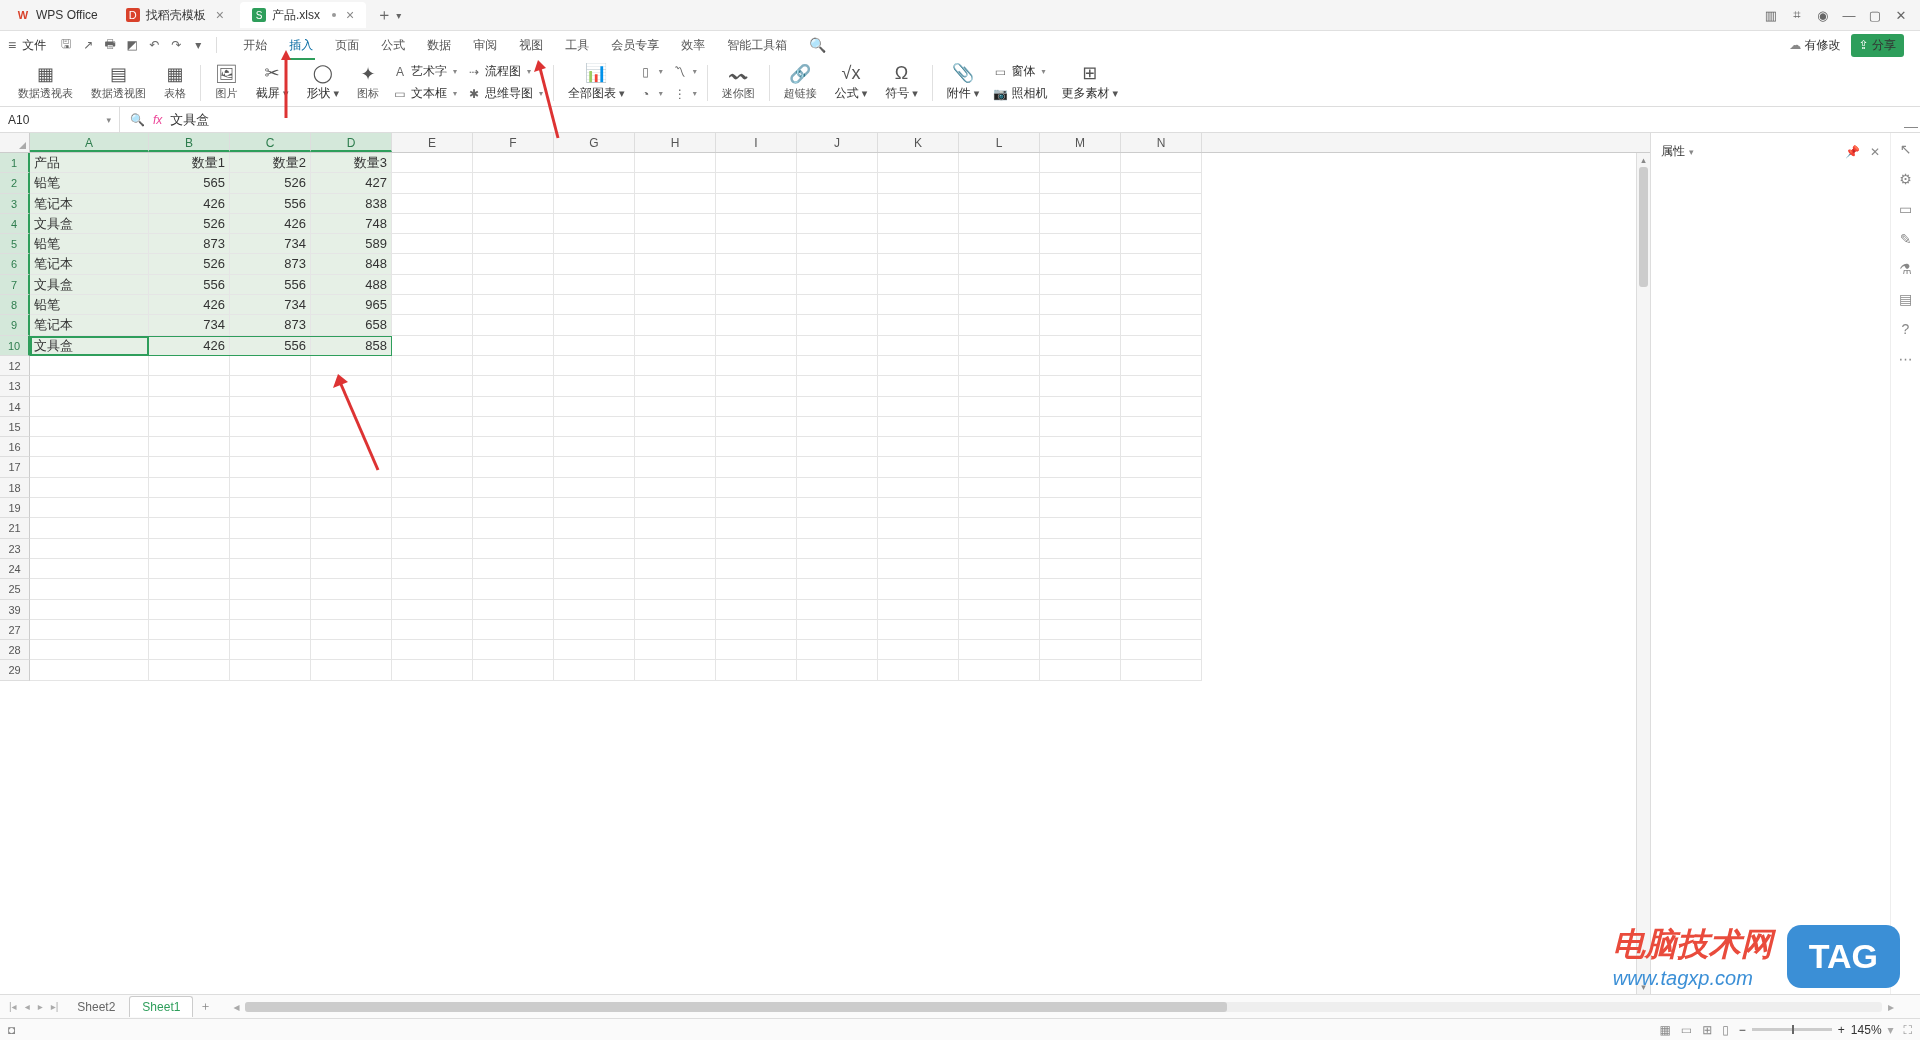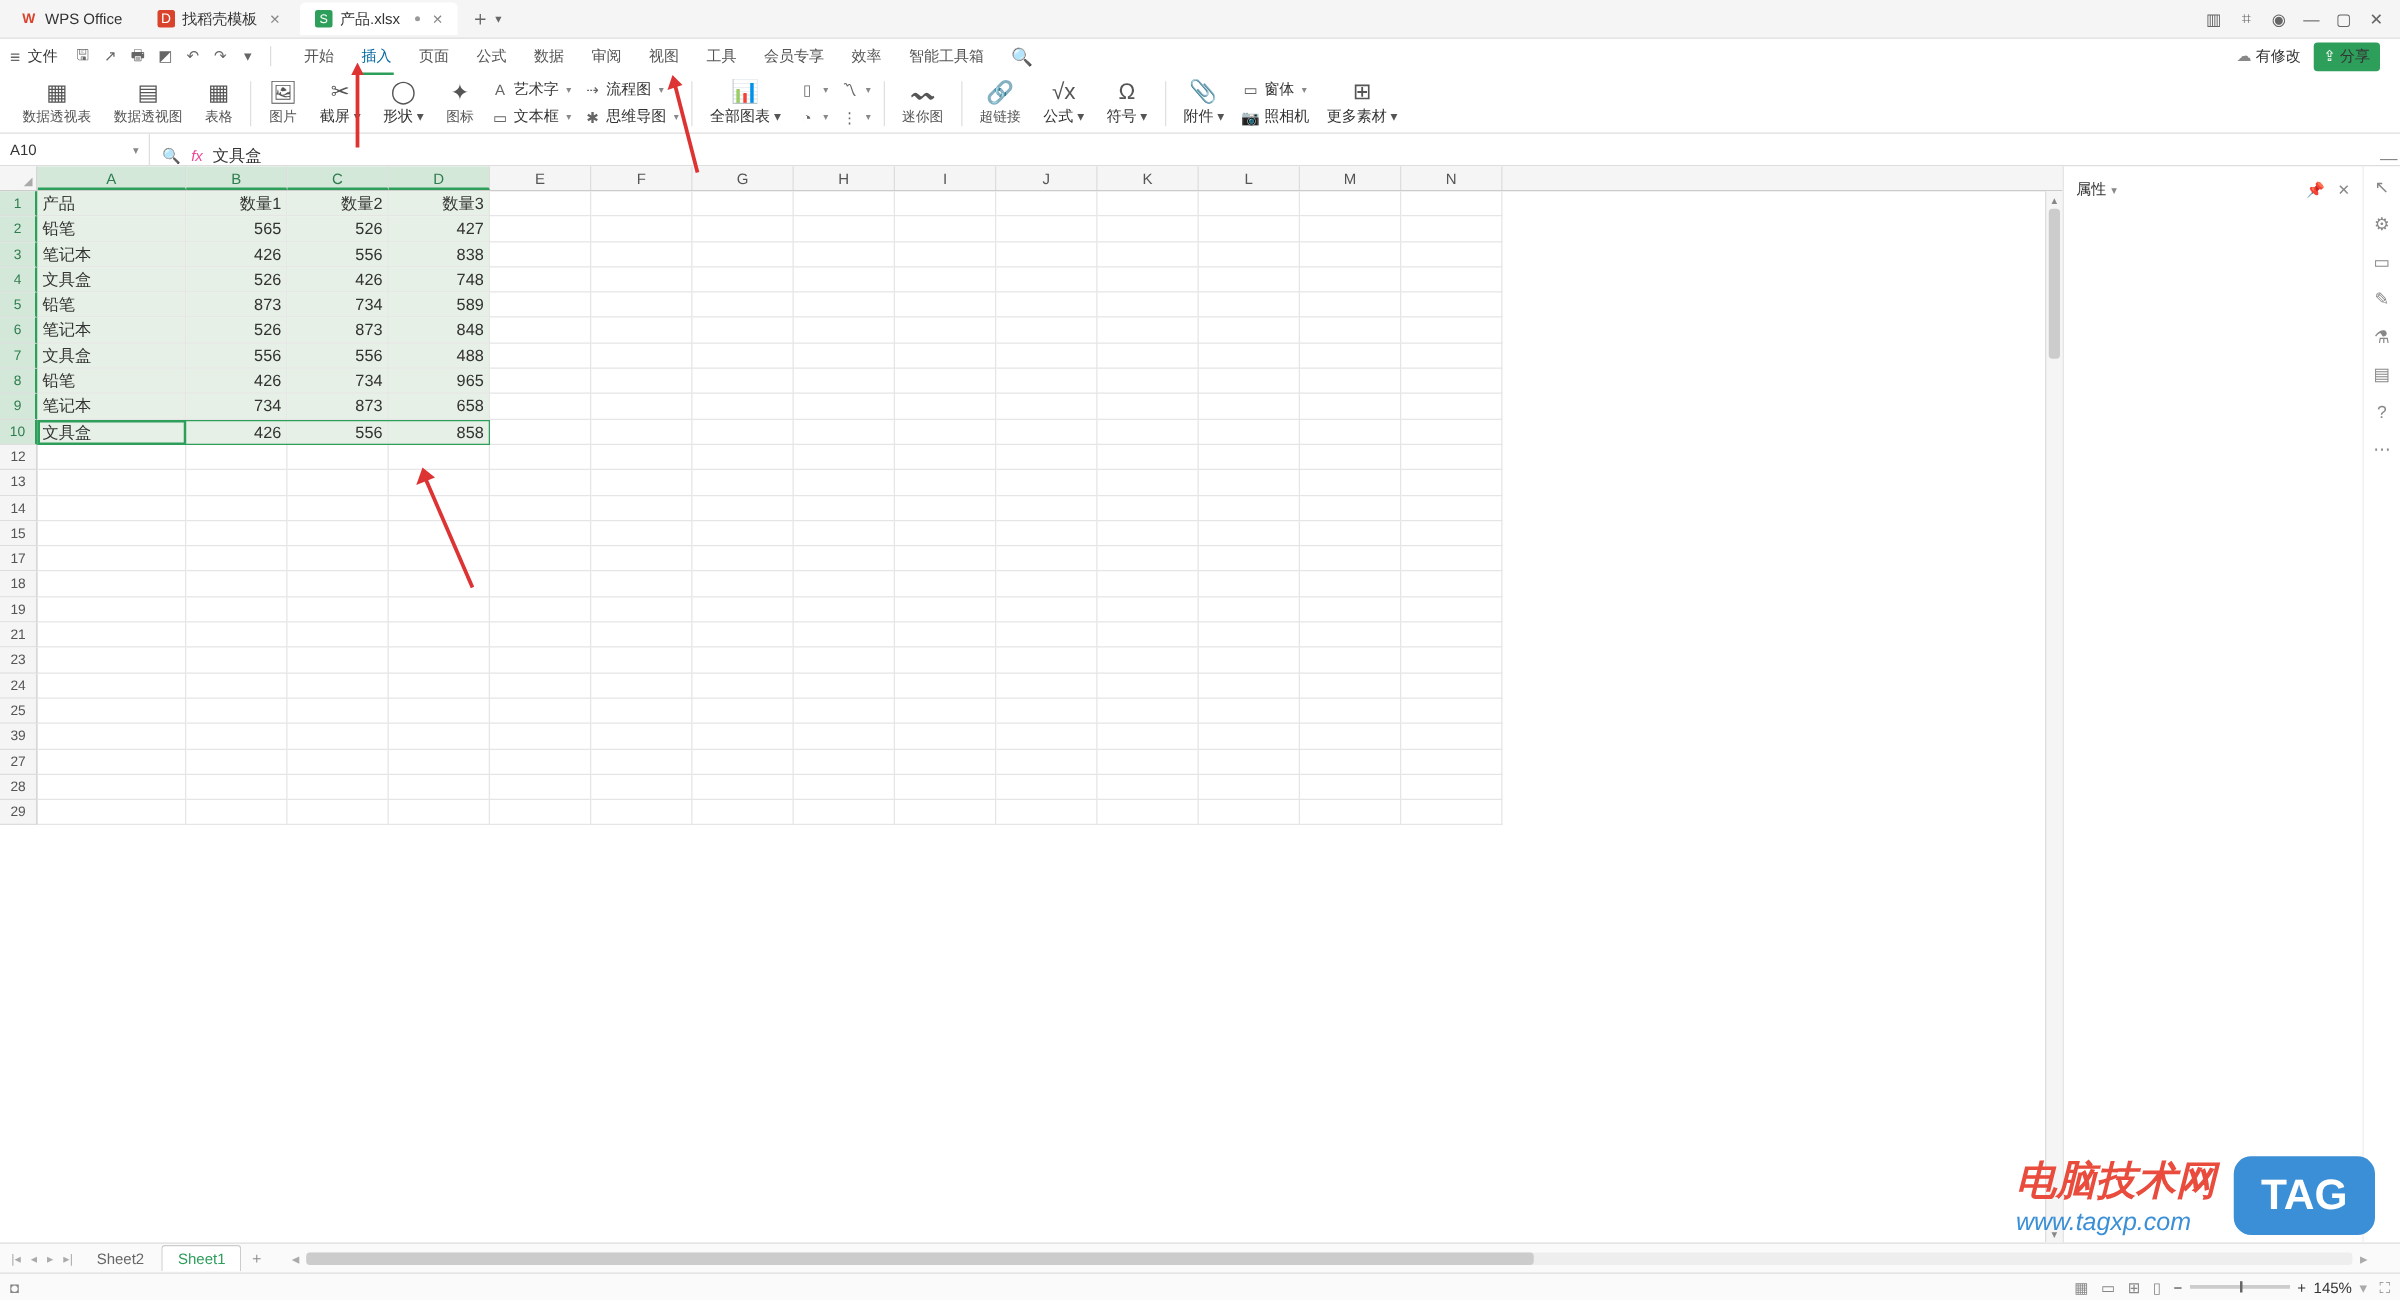--- a/index.html
+++ b/index.html
@@ -39,21 +39,21 @@
 .rgrp{display:flex;flex-direction:column;align-items:center;padding:0 8px;gap:2px;height:44px;justify-content:center}
 .rgrp .ric{font-size:18px;color:#555;height:20px;display:flex;align-items:center}
 .rgrp .rlb{font-size:11px;color:#555}
 .rsep{width:1px;height:36px;background:#e0e0e0;margin:0 4px}
 .rcol{display:flex;flex-direction:column;gap:4px;padding:0 4px}
 .rcol .ritem{display:flex;align-items:center;gap:4px;font-size:11px;color:#555;height:18px}
 .rcol .ritem .ri{width:14px;text-align:center;color:#666}
 .rcol .ritem .dd{color:#888;font-size:8px;margin-left:2px}
 
 
-.nbrow{height:26px;border-bottom:1px solid #ddd;display:flex;align-items:flex-end}
+.nbrow{height:26px;border-bottom:1px solid #ddd;display:flex;align-items:center}
 .namebox{width:120px;border-right:1px solid #ddd;height:100%;display:flex;align-items:center;padding:0 8px;justify-content:space-between}
 .namebox .dd{color:#888;font-size:9px}
 .fxarea{display:flex;align-items:center;gap:8px;padding-left:10px;flex:1}
 .fxarea .zm{color:#888}
 .fxarea .fx{font-style:italic;color:#ec4899}
 .fxarea input{border:none;outline:none;flex:1;font-size:13px}
 
 
 .sheetwrap{display:flex;height:calc(100% - 31px - 28px - 48px - 26px - 24px - 22px)}
 .grid{flex:1;position:relative;overflow:hidden}
@@ -561,20 +561,37 @@
           <div class="cell"></div>
           <div class="cell"></div>
           <div class="cell"></div>
           <div class="cell"></div>
           <div class="cell"></div>
           <div class="cell"></div>
           <div class="cell"></div>
           <div class="cell"></div>
         </div>
         <div class="row">
+          <div class="rh">16</div>
+          <div class="cell" style="width: 119px;"></div>
+          <div class="cell num"></div>
+          <div class="cell num"></div>
+          <div class="cell num"></div>
+          <div class="cell"></div>
+          <div class="cell"></div>
+          <div class="cell"></div>
+          <div class="cell"></div>
+          <div class="cell"></div>
+          <div class="cell"></div>
+          <div class="cell"></div>
+          <div class="cell"></div>
+          <div class="cell"></div>
+          <div class="cell"></div>
+        </div>
+        <div class="row">
           <div class="rh">17</div>
           <div class="cell" style="width: 119px;"></div>
           <div class="cell num"></div>
           <div class="cell num"></div>
           <div class="cell num"></div>
           <div class="cell"></div>
           <div class="cell"></div>
           <div class="cell"></div>
           <div class="cell"></div>
           <div class="cell"></div>

